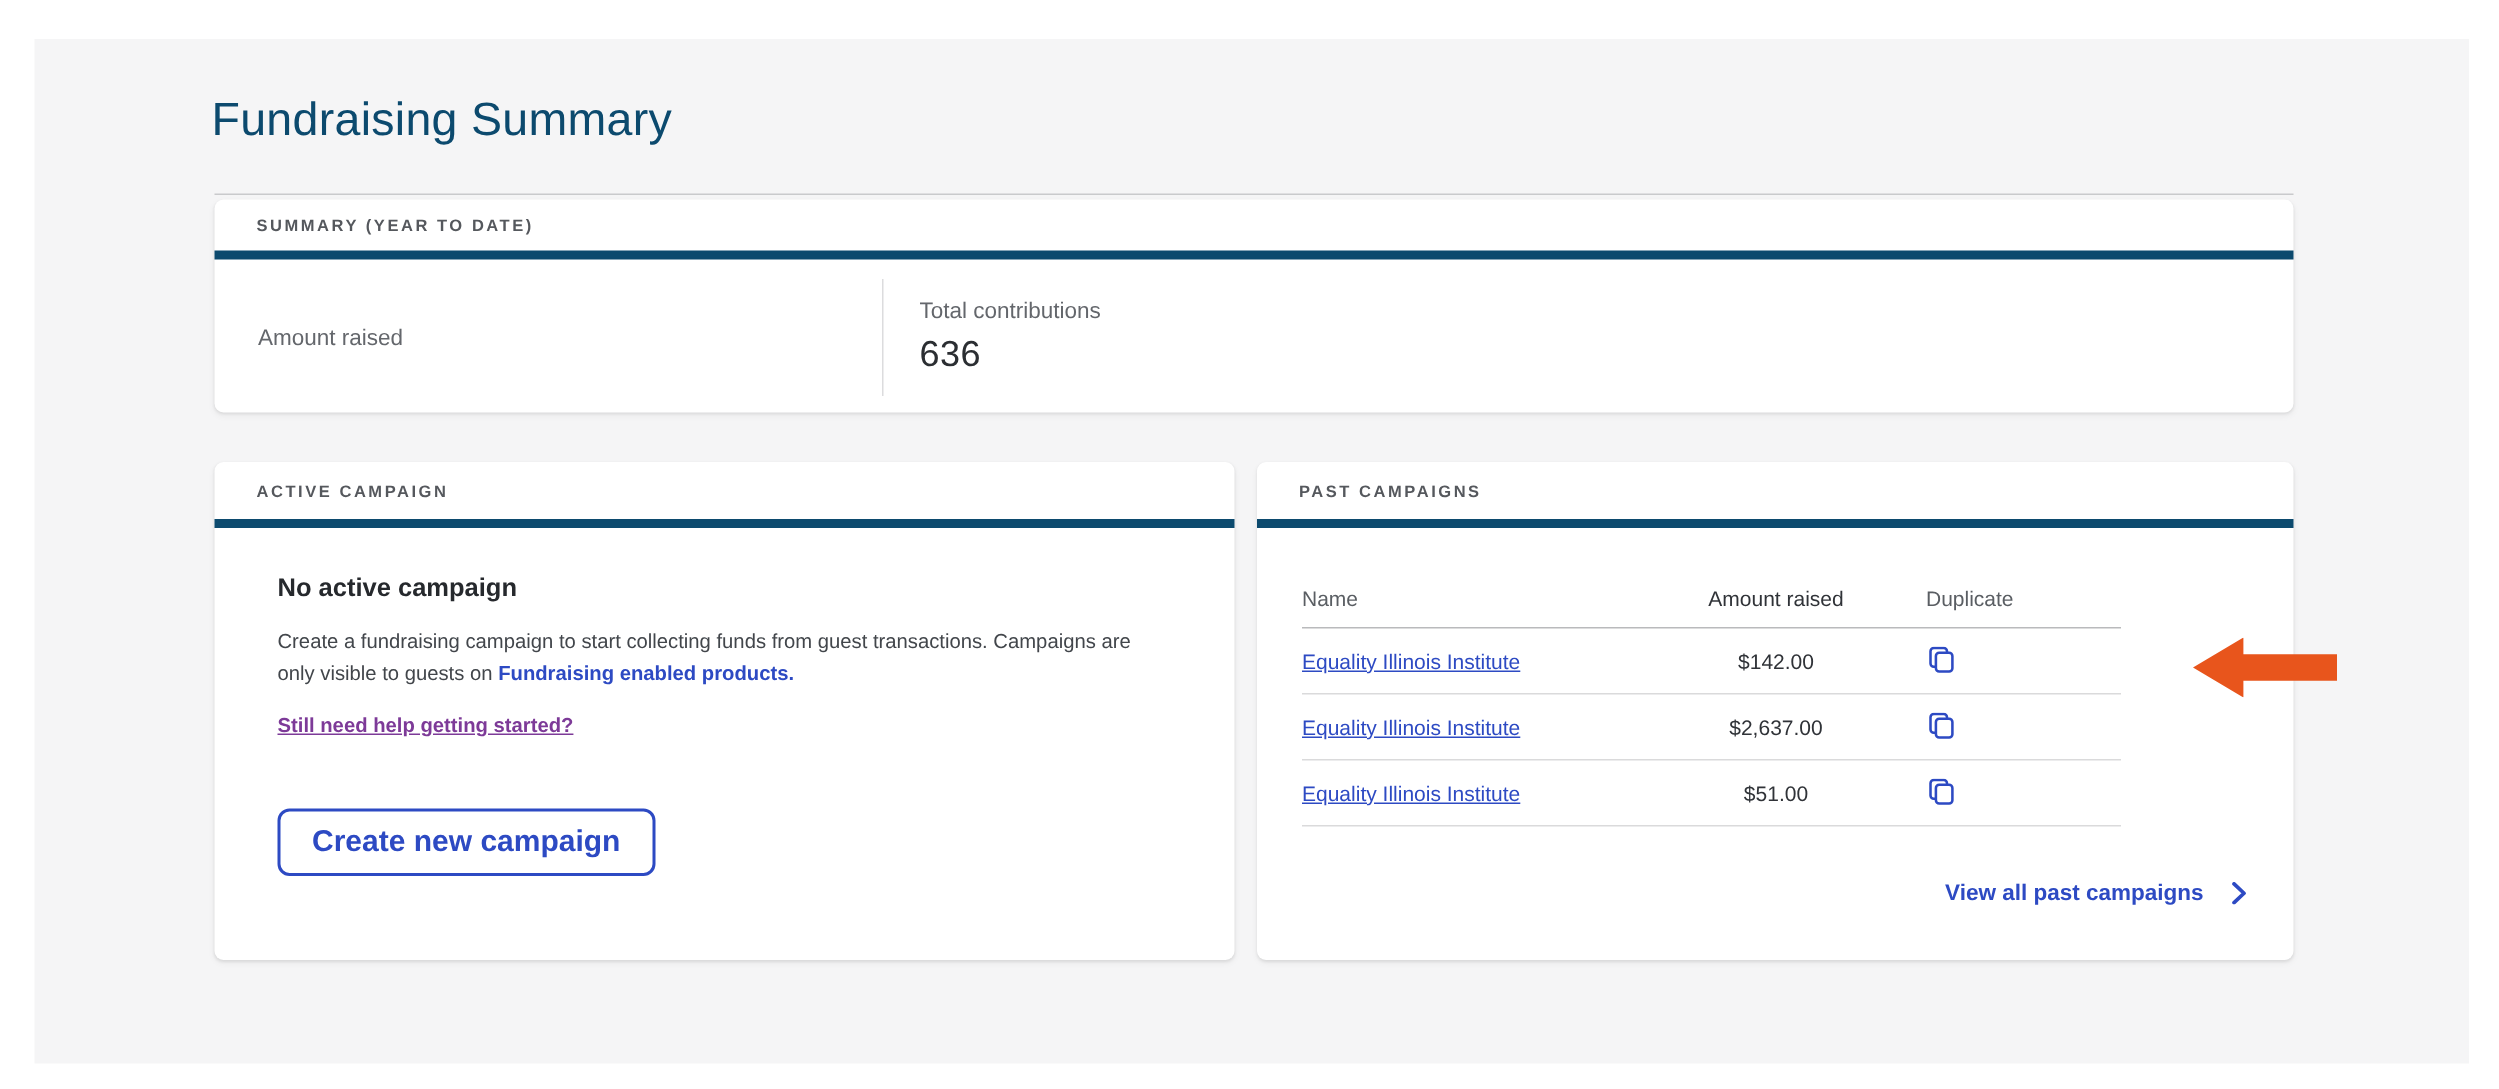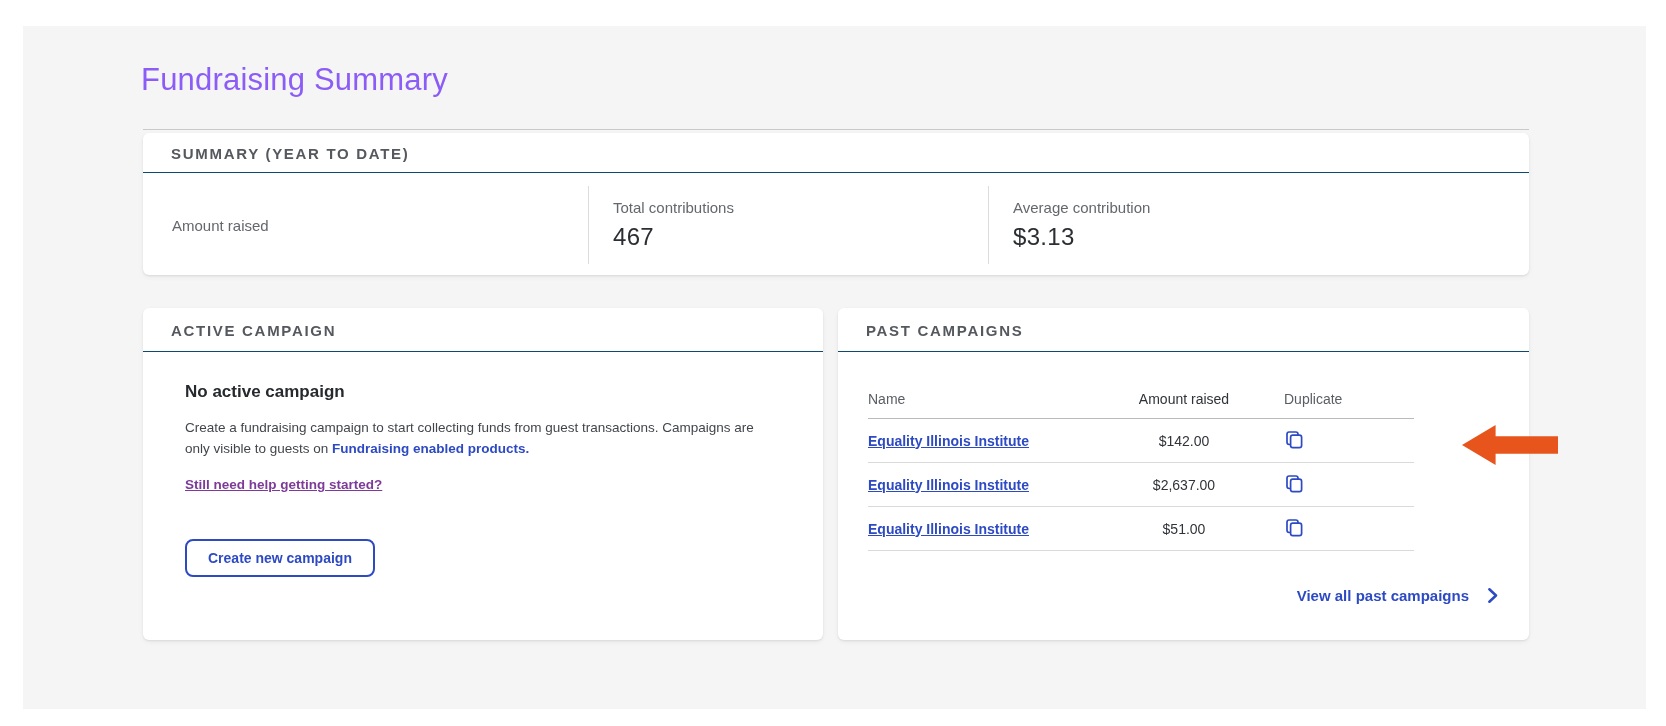--- a/index.html
+++ b/index.html
@@ -10,39 +10,39 @@
     position: relative;
     color: #2c2f33;
   }
   .panel {
     position: absolute; left: 23px; top: 26px;
     width: 1623px; height: 683px;
     background: #f5f5f6;
   }
   .page-title {
     position: absolute; left: 118px; top: 36px;
-    font-size: 31px; font-weight: 500; color: #8b5cf6;
+    font-size: 31px; font-weight: 500; color: #0c4a6e;
     letter-spacing: 0.2px;
   }
   .title-rule {
     position: absolute; left: 120px; top: 103px;
     width: 1386px; height: 0;
     border-top: 1px solid #c9cacc;
   }
   .card {
     position: absolute; background: #ffffff; border-radius: 6px;
     box-shadow: 0 1px 2px rgba(0,0,0,0.08), 0 2px 5px rgba(0,0,0,0.05);
   }
   .summary-card { left: 120px; top: 107px; width: 1386px; height: 142px; }
   .active-card  { left: 120px; top: 282px; width: 680px;  height: 332px; }
   .past-card    { left: 815px; top: 282px; width: 691px;  height: 332px; }
   .card-header {
     padding: 14px 28px 12px 28px;
-    border-bottom: 1px solid #0c4a6e;
-    font-size: 15px; font-weight: 700; letter-spacing: 1.7px;
+    border-bottom: 6px solid #0c4a6e;
+    font-size: 11px; font-weight: 700; letter-spacing: 1.7px;
     color: #55585d;
   }
   .summary-card .card-header { padding: 12px 28px 10px 28px; }
 
   
   .stats { display: flex; height: 104px; align-items: center; }
   .stat { position: relative; height: 100%; display: flex; flex-direction: column; justify-content: center; }
   .stat-1 { width: 445px; padding-left: 29px; }
   .stat-2 { width: 400px; padding-left: 25px; }
   .stat-3 { flex: 1; padding-left: 25px; }
@@ -61,31 +61,31 @@
   .help-link {
     display: inline-block; font-size: 13.5px; font-weight: 700;
     color: #7d3a98; text-decoration: underline; cursor: pointer;
   }
   .create-btn {
     display: inline-block; margin-top: 46px;
     padding: 9px 21px;
     border: 2px solid #2d4ac3; border-radius: 8px;
     background: #ffffff; color: #2d4ac3;
     font-family: "Liberation Sans", sans-serif;
-    font-size: 14px; font-weight: 700; cursor: pointer;
+    font-size: 20px; font-weight: 700; cursor: pointer;
   }
 
   
   .campaign-table { margin: 39px 0 0 30px; width: 546px; font-size: 14px; }
   .t-head { display: flex; align-items: center; padding-bottom: 11px; border-bottom: 1px solid #b9babc; color: #5a5e63; }
   .t-row  { display: flex; align-items: center; height: 44px; border-bottom: 1px solid #dadadb; }
   .c-name { flex: 1; }
   .c-amount { width: 200px; text-align: center; color: #303338; }
   .c-dup { width: 130px; }
-  .name-link { font-weight: 700; color: #2d4ac3; text-decoration: underline; cursor: pointer; }
+  .name-link { font-weight: 400; color: #2d4ac3; text-decoration: underline; cursor: pointer; }
   .copy-btn { background: none; border: none; cursor: pointer; color: #2d4ac3; padding: 2px; line-height: 0; }
   .view-all {
     position: absolute; right: 31px; bottom: 36px;
     display: flex; align-items: center; gap: 18px;
     color: #2d4ac3; font-size: 15px; font-weight: 700; cursor: pointer;
   }
 
   
   .annotation-arrow {
     position: absolute; left: 1462px; top: 425px;
@@ -103,25 +103,21 @@
   <div class="title-rule"></div>
 
   <section class="card summary-card">
     <div class="card-header">SUMMARY (YEAR TO DATE)</div>
     <div class="stats">
       <div class="stat stat-1">
         <div class="stat-label">Amount raised</div>
       </div>
       <div class="stat stat-2">
         <div class="stat-label">Total contributions</div>
-        <div class="stat-value">467</div>
-      </div>
-      <div class="stat stat-3">
-        <div class="stat-label">Average contribution</div>
-        <div class="stat-value">$3.13</div>
+        <div class="stat-value">636</div>
       </div>
     </div>
   </section>
 
   <section class="card active-card">
     <div class="card-header">ACTIVE CAMPAIGN</div>
     <div class="active-body">
       <h2 class="no-campaign-title">No active campaign</h2>
       <p class="campaign-desc"><span>Create a fundraising campaign to start collecting funds from guest transactions. Campaigns are only visible to guests on </span><a class="inline-link">Fundraising enabled products.</a></p>
       <a class="help-link">Still need help getting started?</a>

